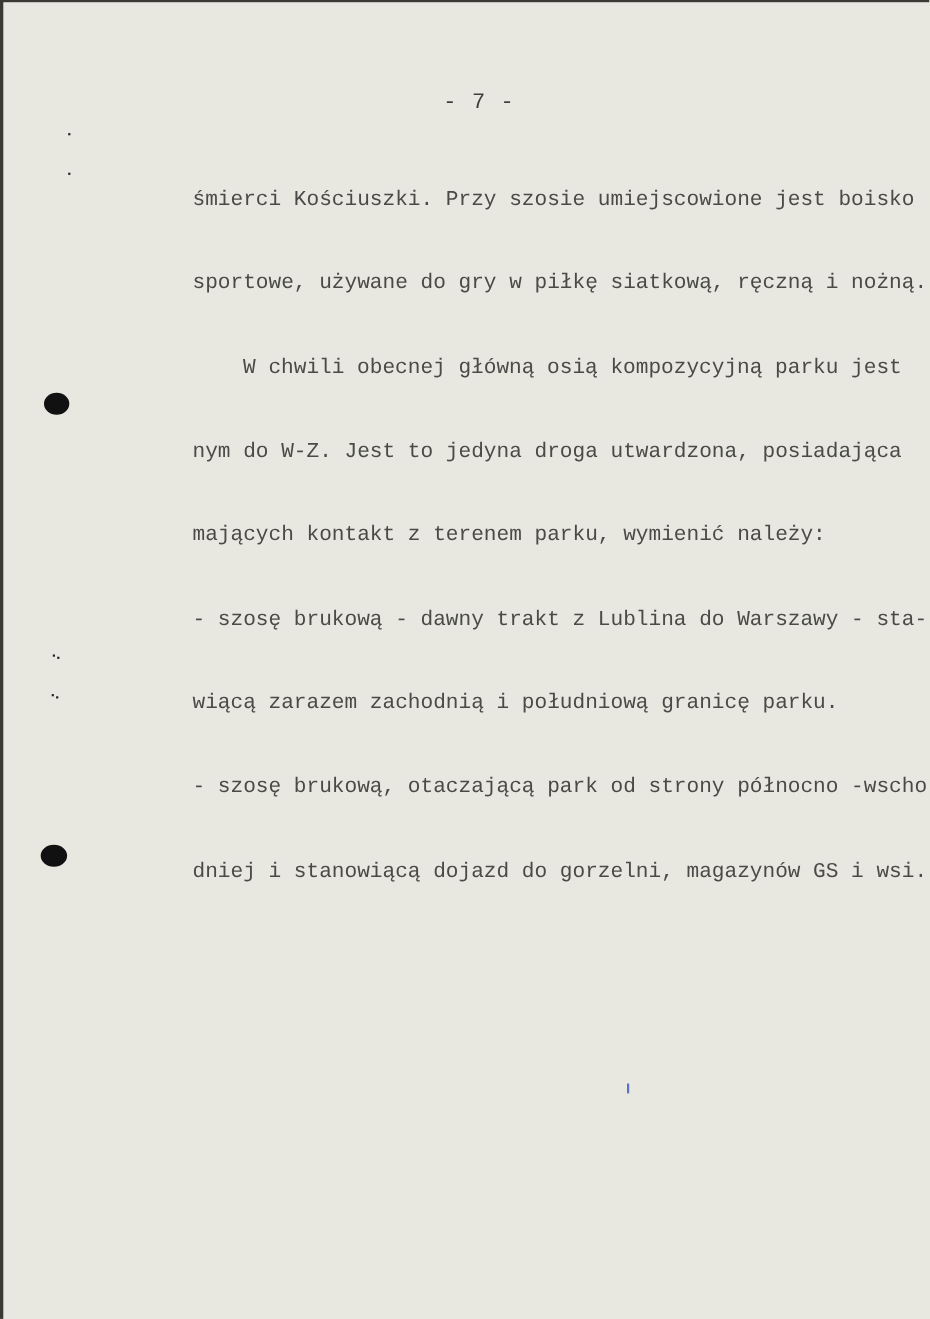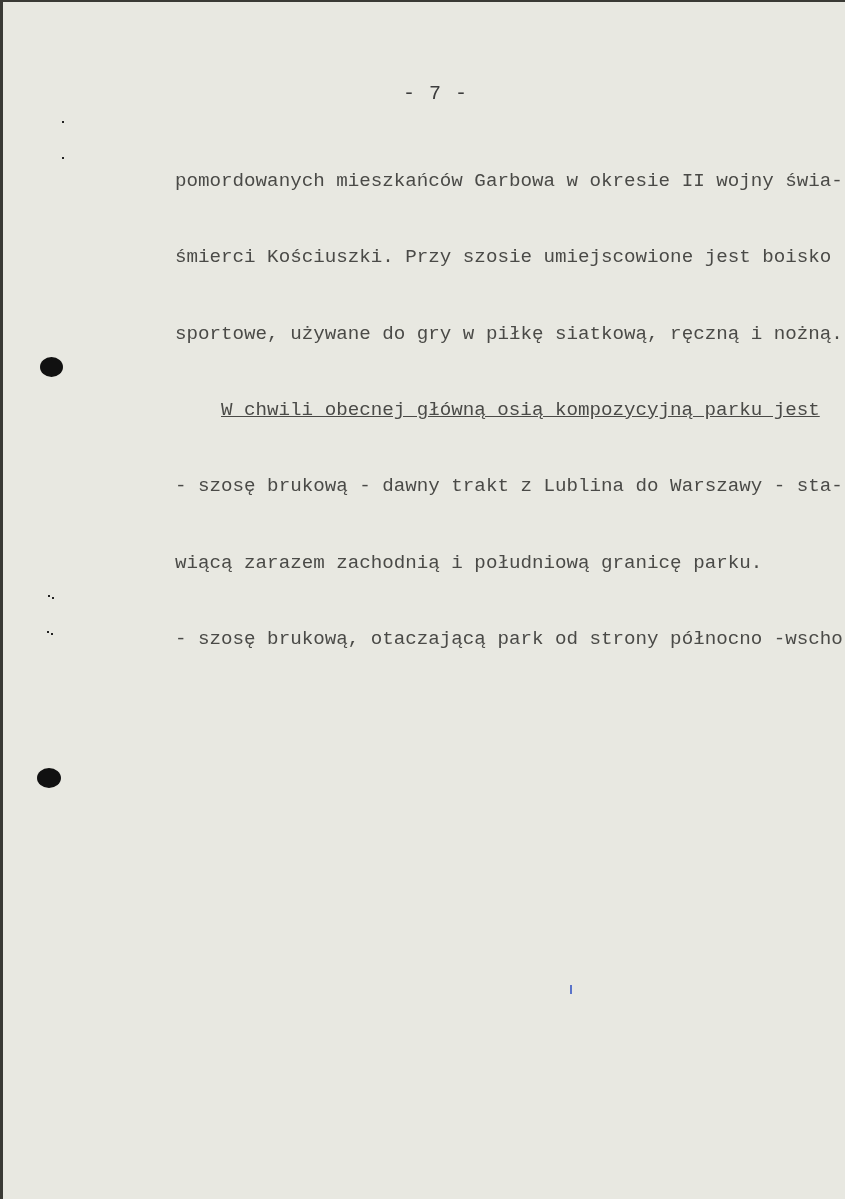--- a/index.html
+++ b/index.html
@@ -44,21 +44,21 @@
     font-family: "Liberation Mono", "DejaVu Sans Mono", monospace;
     font-size: 19.2px;
     line-height: 25.45px;
     color: #4a4a47;
     white-space: pre;
   }
   .line {
     display: block;
     height: 25.45px;
   }
-  .indent { padding-left: 46px; text-decoration: underline; }
+  .indent { padding-left: 46px; }
   .mark {
     position: absolute;
     background: #111;
     border-radius: 50%;
   }
   .dot-small {
     position: absolute;
     background: #222;
     width: 2px; height: 2px;
   }
@@ -81,27 +81,29 @@
   <div class="mark" style="left:37px;top:355px;width:23px;height:20px;"></div>
   <div class="dot-small" style="left:45px;top:593px;"></div>
   <div class="dot-small" style="left:49px;top:595px;"></div>
   <div class="dot-small" style="left:44px;top:629px;"></div>
   <div class="dot-small" style="left:48px;top:631px;"></div>
   <div class="mark" style="left:34px;top:766px;width:24px;height:20px;"></div>
 
   <div class="pen-tick" style="left:567px;top:983px;"></div>
 
   <div class="text">
-    <span class="line">pomordowanych mieszkańców Garbowa w okresie II wojny świa-</span>
     <span class="line">śmierci Kościuszki. Przy szosie umiejscowione jest boisko</span>
     <span class="line">sportowe, używane do gry w piłkę siatkową, ręczną i nożną.</span>
     <span class="line indent">W chwili obecnej główną osią kompozycyjną parku jest</span>
+    <span class="line">nym do W-Z. Jest to jedyna droga utwardzona, posiadająca</span>
+    <span class="line">mających kontakt z terenem parku, wymienić należy:</span>
     <span class="line">- szosę brukową - dawny trakt z Lublina do Warszawy - sta-</span>
     <span class="line">wiącą zarazem zachodnią i południową granicę parku.</span>
     <span class="line">- szosę brukową, otaczającą park od strony północno -wscho-</span>
+    <span class="line">dniej i stanowiącą dojazd do gorzelni, magazynów GS i wsi.</span>
     
     
     
     
     
     
     
     
     
     

